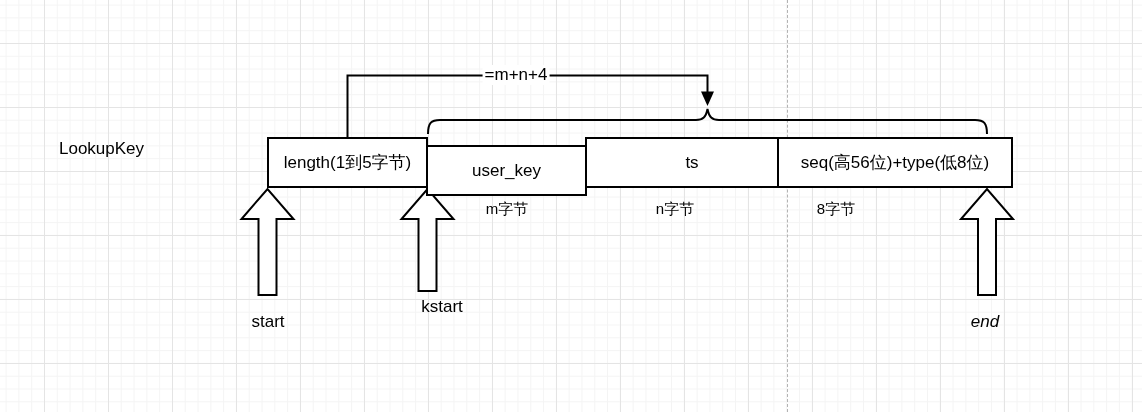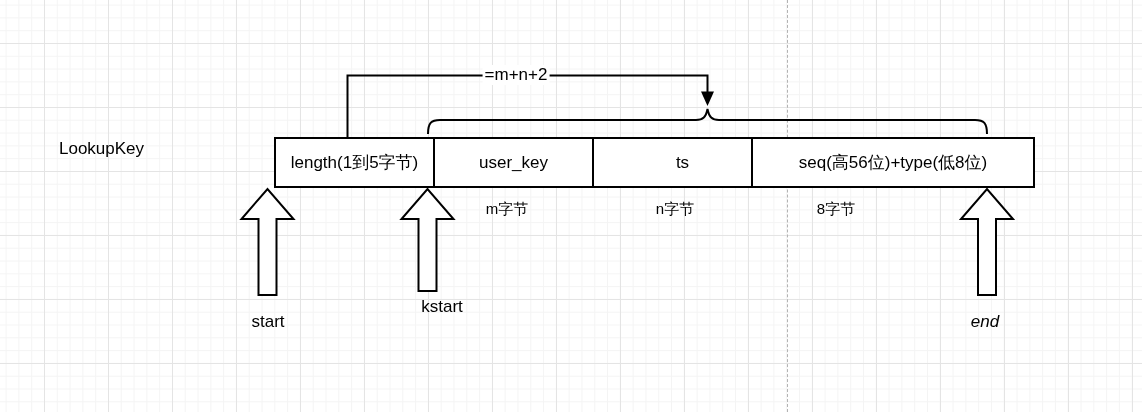--- a/index.html
+++ b/index.html
@@ -31,27 +31,27 @@
   }
   .field-row {
     left: 267px; top: 137px; height: 51px; display: flex;
   }
   .field {
     box-sizing: border-box;
     border: 2px solid #000;
     background: #ffffff;
     height: 51px;
     display: flex; align-items: center; justify-content: center;
-    font-size: 17px; white-space: nowrap; margin-left: 7px;
+    font-size: 17px; white-space: nowrap;
   }
   .field + .field { margin-left: -2px; }
   .f-length  { width: 161px; }
-  .f-userkey { width: 161px; }
-  .f-ts      { width: 161px; padding-left: 20px; }
-  .f-seqtype { width: 284px; text-align: center; }
+  .f-userkey { width: 161px; margin-top: 8px; }
+  .f-ts      { width: 194px; padding-left: 20px; }
+  .f-seqtype { width: 236px; text-align: center; }
   .byte-label {
     top: 199px; font-size: 15px; line-height: 20px;
     transform: translateX(-50%); white-space: nowrap;
   }
   .bl-m { left: 507px; }
   .bl-n { left: 675px; }
   .bl-8 { left: 836px; }
   .formula-label {
     left: 516px; top: 65px; transform: translateX(-50%);
     background: #ffffff; padding: 0 2px;
@@ -80,21 +80,21 @@
     <path d="M 428 134 C 428 123 431 120 440 120 L 696 120 C 703 120 706 117 707.5 109
              C 709 117 712 120 719 120 L 975 120 C 984 120 987 123 987 134" fill="none" stroke="#000" stroke-width="2"></path>
 
     <path d="M 258.5 295 L 258.5 219 L 241.5 219 L 267.5 189 L 293.5 219 L 276.5 219 L 276.5 295 Z" fill="#fff" stroke="#000" stroke-width="2"></path>
     <path d="M 418.5 291 L 418.5 219 L 401.5 219 L 427.5 189 L 453.5 219 L 436.5 219 L 436.5 291 Z" fill="#fff" stroke="#000" stroke-width="2"></path>
     <path d="M 978 295 L 978 219 L 961 219 L 987 189 L 1013 219 L 996 219 L 996 295 Z" fill="#fff" stroke="#000" stroke-width="2"></path>
   </svg>
 
   <div class="abs title">LookupKey</div>
 
-  <div class="abs formula-label">=m+n+2</div>
+  <div class="abs formula-label">=m+n+4</div>
 
   <div class="abs field-row">
     <div class="field f-length">length(1到5字节)</div>
     <div class="field f-userkey">user_key</div>
     <div class="field f-ts">ts</div>
     <div class="field f-seqtype">seq(高56位)+type(低8位)</div>
   </div>
 
   <div class="abs byte-label bl-m">m字节</div>
   <div class="abs byte-label bl-n">n字节</div>

